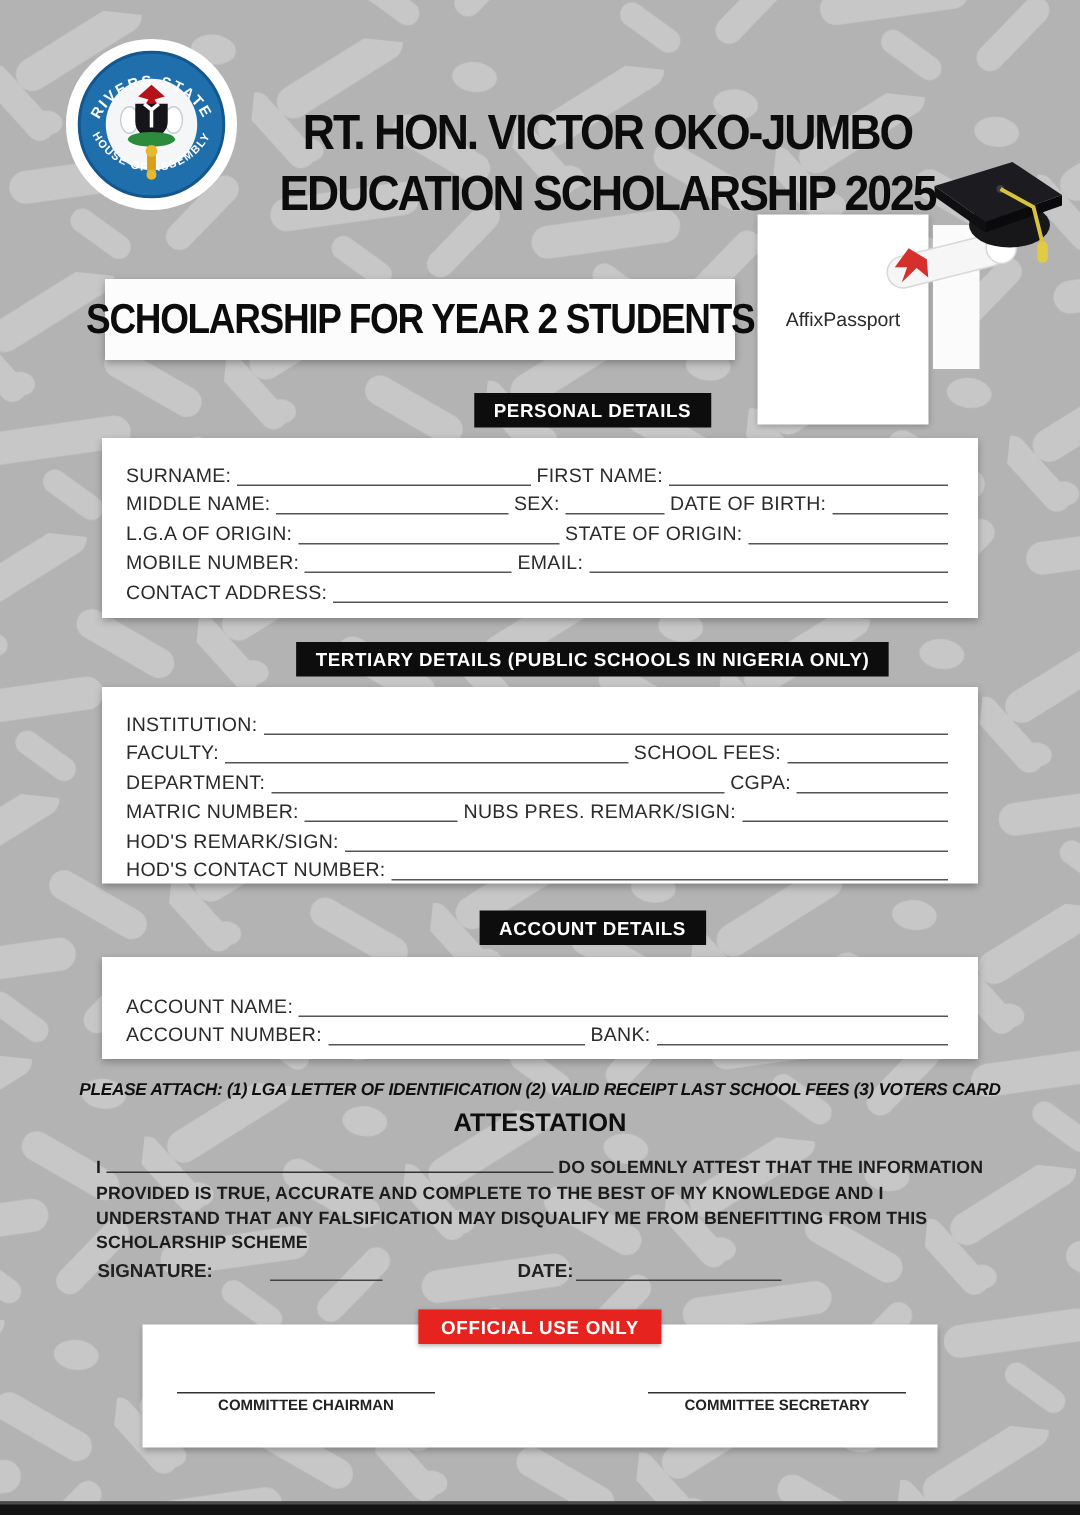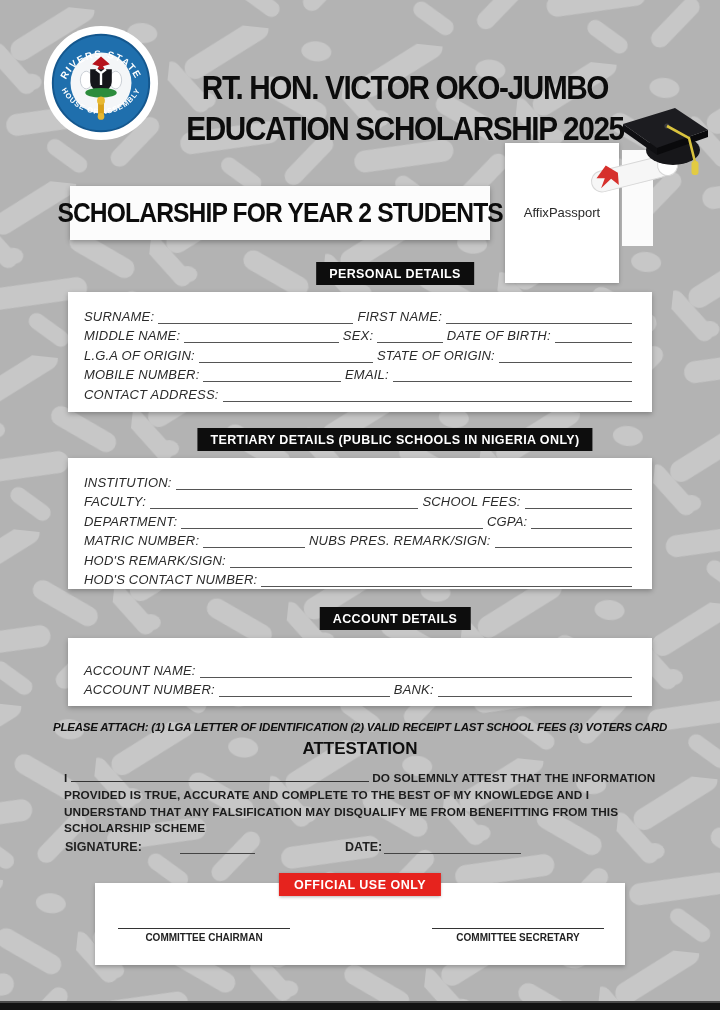--- a/index.html
+++ b/index.html
@@ -31,21 +31,21 @@
   .cap-backdrop { position:absolute; left:622px; top:150px; width:31px; height:96px; background:#fbfbfb; }
   .grad-cap { position:absolute; left:575px; top:100px; width:140px; height:115px; }
 
   
   .sec-banner { position:absolute; left:50%; transform:translateX(-50%);
     background:#0d0d0d; color:#fff; font-weight:bold; font-size:12.5px;
     letter-spacing:.4px; padding:5px 13px 4px; white-space:nowrap;margin-left:35px; }
 
   
   .card { position:absolute; left:68px; width:584px; background:#fff;
-    box-shadow:0 2px 5px rgba(0,0,0,.28); padding:12px 16px 8px;font-style:italic; }
+    box-shadow:0 2px 5px rgba(0,0,0,.28); padding:12px 16px 8px; }
   .frow { display:flex; align-items:flex-end; height:19.5px;
     font-size:13px; color:#2b2b2b; letter-spacing:.2px; }
   .frow .lbl { white-space:nowrap; }
   .frow .fl { border-bottom:1.3px solid #555; height:13px; margin:0 4px; }
 
   
   .attach-note { position:absolute; left:0; top:721px; width:720px; text-align:center;
     font-size:11.5px; font-weight:bold; font-style:italic; color:#101010; letter-spacing:-0.2px; }
   .attest-title { position:absolute; left:0; top:739px; width:720px; text-align:center;
     font-size:17px; font-weight:bold; color:#0e0e0e; }

